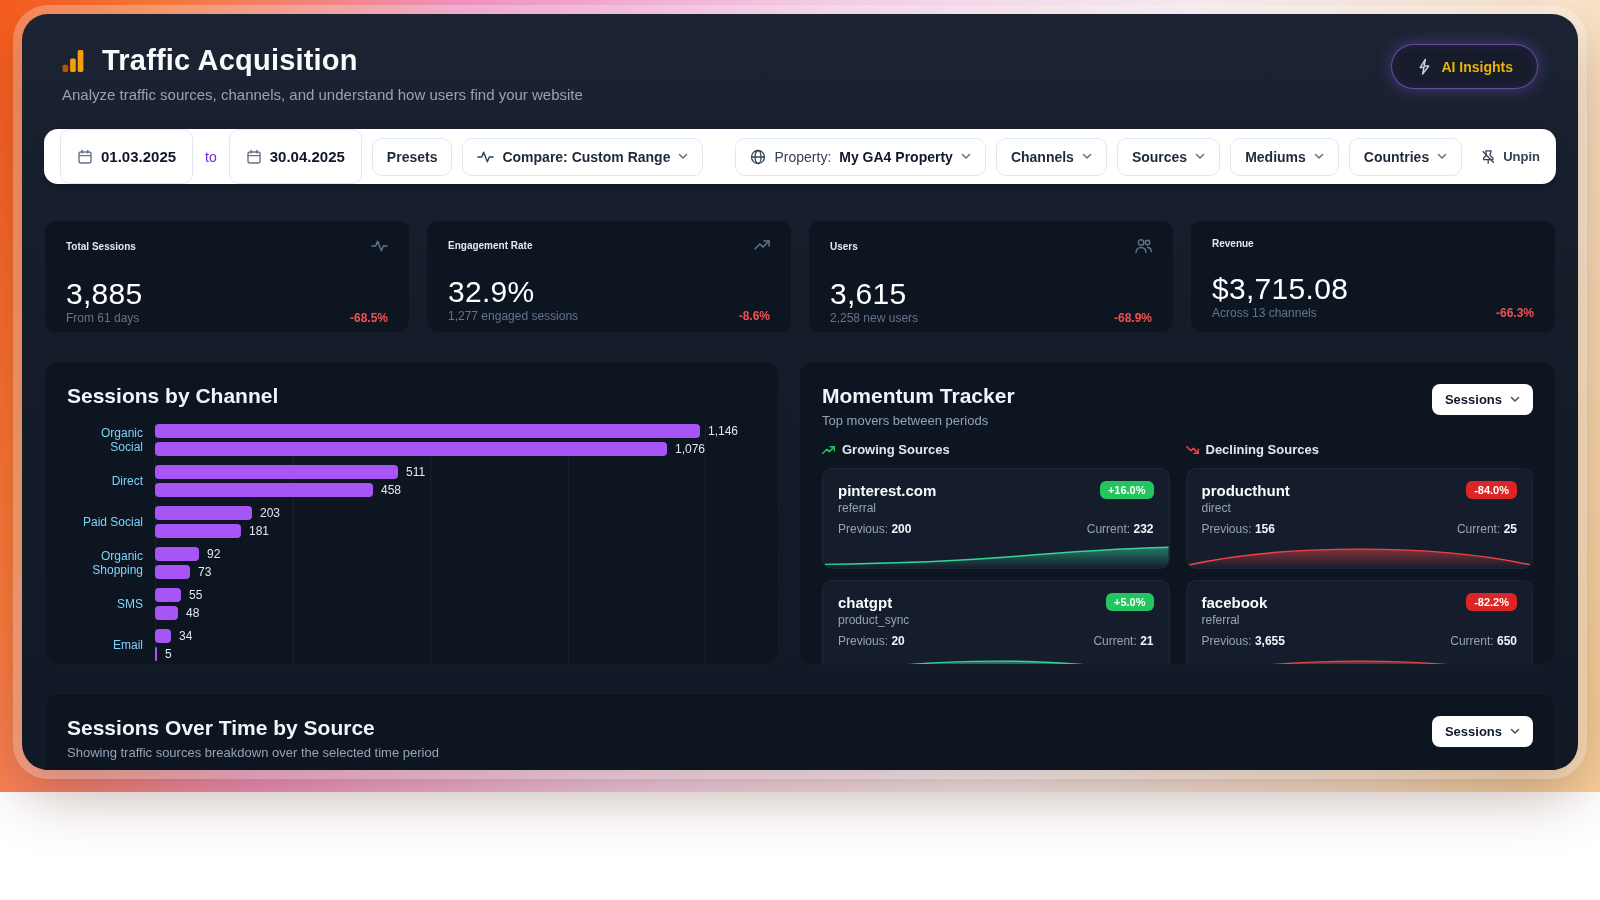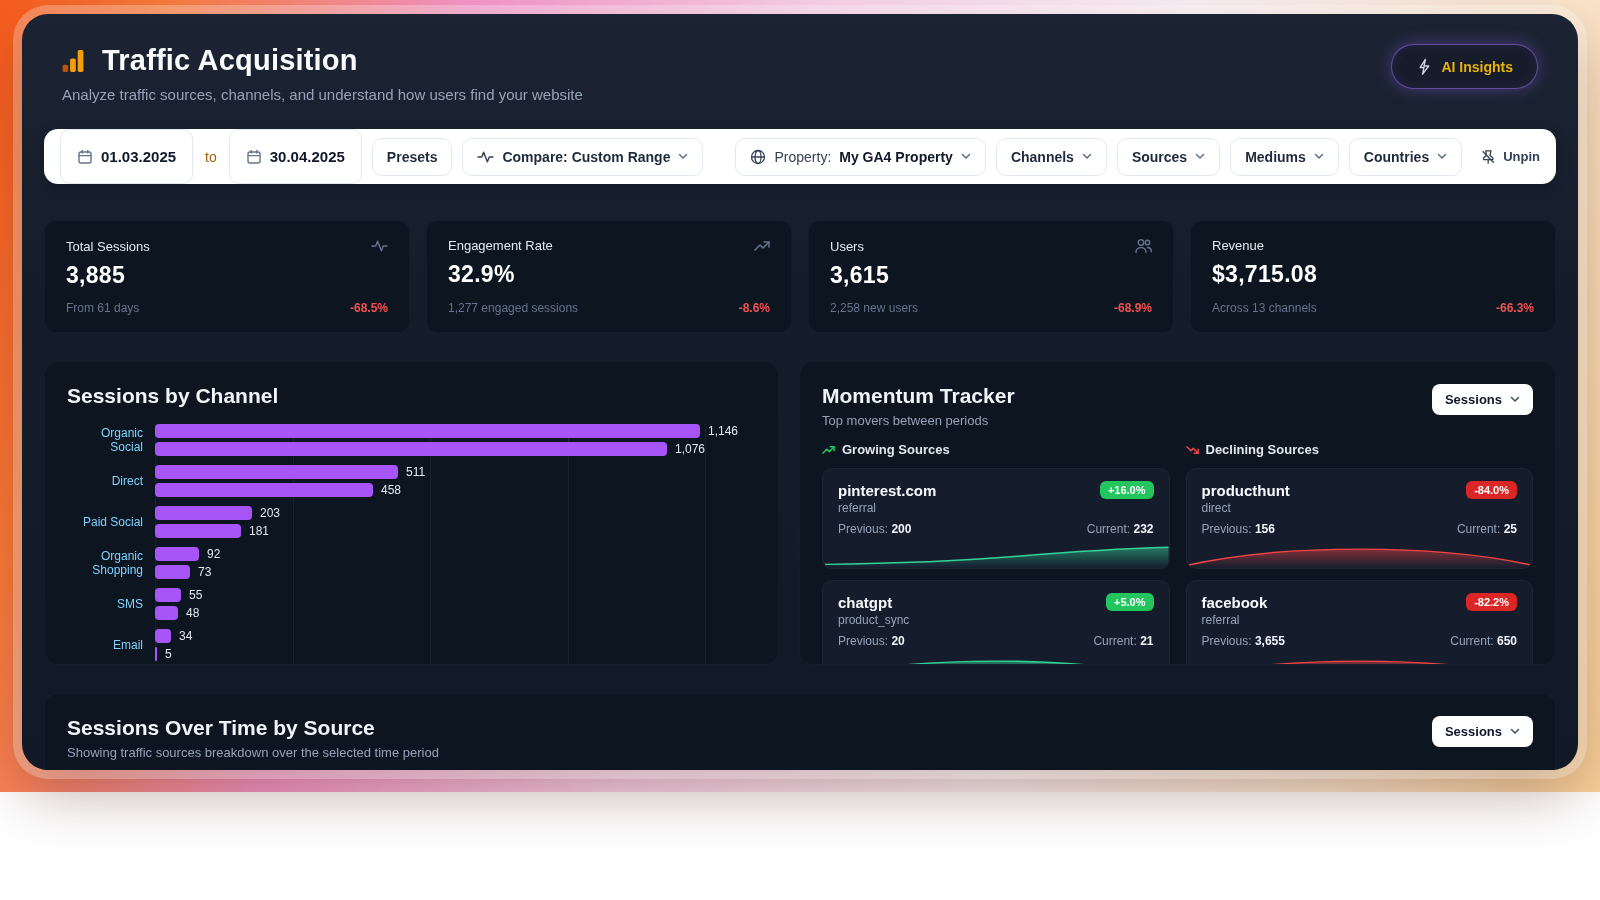--- a/index.html
+++ b/index.html
@@ -17,33 +17,33 @@
   .hdr .sub{margin-top:9px;font-size:15px;color:#94a3b8}
   .ai-btn{display:flex;align-items:center;gap:9px;padding:13px 24px;border-radius:999px;cursor:pointer;
     background:#171c2b;border:1px solid rgba(150,110,230,.6);color:#eab308;font-size:14px;font-weight:700;
     box-shadow:0 0 16px rgba(139,92,246,.4), inset 0 0 12px rgba(139,92,246,.12);}
   
   .fbar{display:flex;align-items:center;gap:10px;height:60px;background:#fff;border-radius:14px;
     padding:0 16px;margin:0 4px;box-shadow:0 4px 14px rgba(0,0,0,.25)}
   .fbtn{display:inline-flex;align-items:center;gap:8px;border:1px solid #e2e8f0;background:#fff;border-radius:10px;
     padding:10px 14px;font-family:inherit;font-size:14px;font-weight:600;color:#1e293b;cursor:pointer;white-space:nowrap}
   .fdate{font-size:15px;font-weight:700;color:#0f172a;padding:18px 16px}
-  .fto{color:#a16207;font-size:14px;margin:0 2px}
+  .fto{color:#6d28d9;font-size:14px;margin:0 2px}
   .fprop .plbl{font-weight:400;color:#334155}
   .fprop .pval{font-weight:700;color:#0f172a}
   .funpin{border:none;display:inline-flex;align-items:center;gap:7px;background:none;font-size:13px;font-weight:600;
     color:#334155;margin-left:auto;cursor:pointer;font-family:inherit}
   .gap-prop{margin-left:22px}
   
   .kpi-row{display:grid;grid-template-columns:repeat(4,1fr);gap:16px;margin:36px 4px 0}
   .kpi-card{background:#0d1521;border:1px solid rgba(148,163,184,.06);border-radius:12px;padding:17px 21px;height:113px;
     display:flex;flex-direction:column}
   .kpi-top{display:flex;justify-content:space-between;align-items:center}
-  .kpi-label{font-size:13px;font-weight:400;color:#e2e8f0}
-  .kpi-value{font-size:23px;font-weight:700;color:#fff;margin-top:8px;letter-spacing:.3px}
+  .kpi-label{font-size:10px;font-weight:700;color:#e2e8f0}
+  .kpi-value{font-size:30px;font-weight:400;color:#fff;margin-top:23px;letter-spacing:.3px}
   .kpi-foot{display:flex;justify-content:space-between;align-items:center;margin-top:auto}
   .kpi-sub{font-size:12px;color:#64748b}
   .kpi-delta{font-size:12px;font-weight:700;color:#f05252}
   
   .mid{display:grid;grid-template-columns:735px 1fr;gap:20px;margin:28px 4px 0}
   .panel{background:#0d1521;border:1px solid rgba(148,163,184,.06);border-radius:14px;padding:22px;overflow:hidden}
   .mid .panel{height:304px}
   .p-title{font-size:21px;font-weight:800;color:#f1f5f9}
   .p-sub{font-size:13px;color:#94a3b8;margin-top:5px}
   .pill{display:inline-flex;align-items:center;gap:8px;background:#fff;border:none;border-radius:8px;padding:8px 13px;

